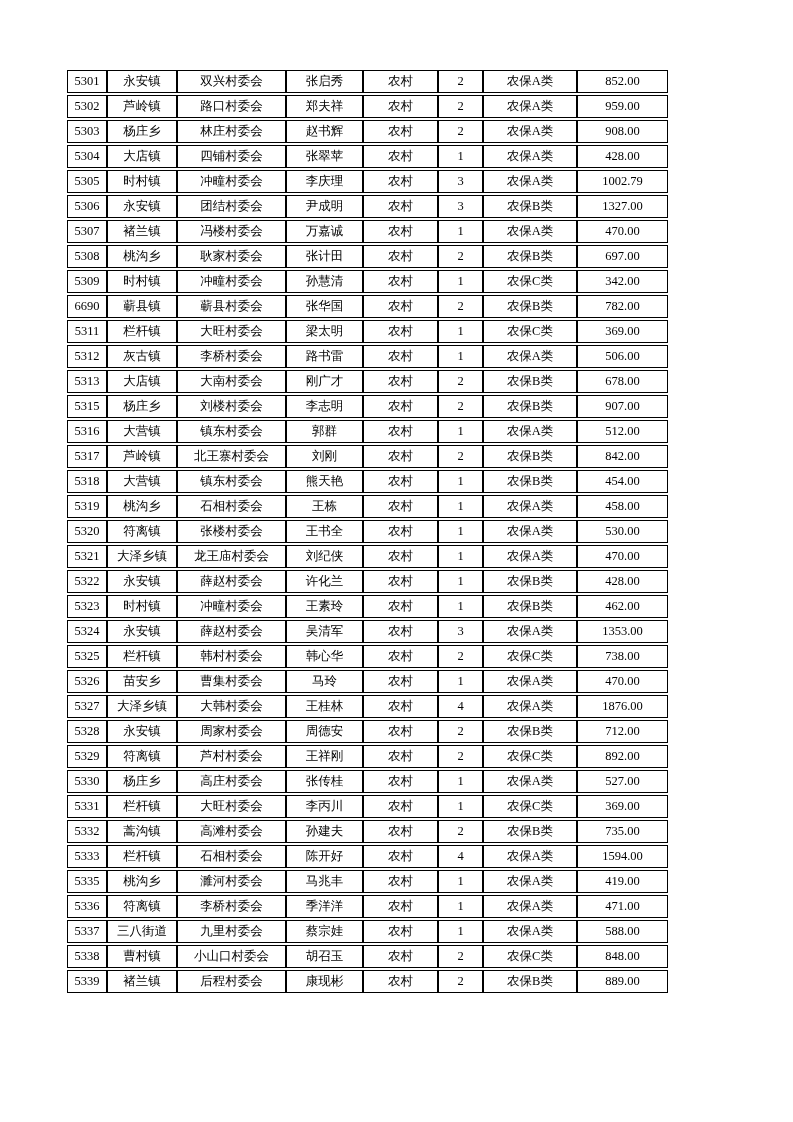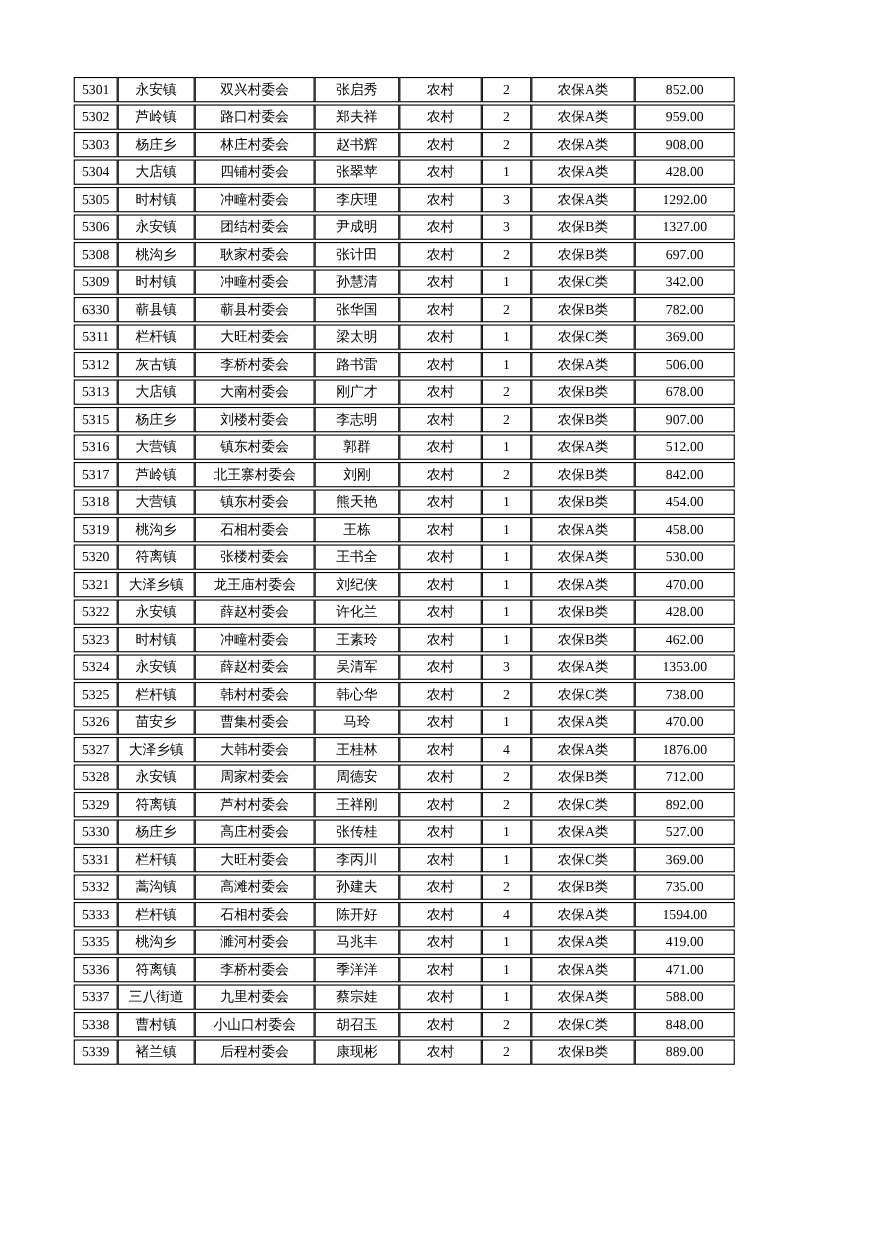--- a/index.html
+++ b/index.html
@@ -104,54 +104,64 @@
     <td>428.00</td>
   </tr>
         <tr>
     <td>5305</td>
     <td>时村镇</td>
     <td>冲疃村委会</td>
     <td>李庆理</td>
     <td>农村</td>
     <td>3</td>
     <td>农保A类</td>
-    <td>1292.00</td>
+    <td>1002.79</td>
   </tr>
         <tr>
     <td>5306</td>
     <td>永安镇</td>
     <td>团结村委会</td>
     <td>尹成明</td>
     <td>农村</td>
     <td>3</td>
     <td>农保B类</td>
     <td>1327.00</td>
   </tr>
         <tr>
+    <td>5307</td>
+    <td>褚兰镇</td>
+    <td>冯楼村委会</td>
+    <td>万嘉诚</td>
+    <td>农村</td>
+    <td>1</td>
+    <td>农保A类</td>
+    <td>470.00</td>
+  </tr>
+        <tr>
     <td>5308</td>
     <td>桃沟乡</td>
     <td>耿家村委会</td>
     <td>张计田</td>
     <td>农村</td>
     <td>2</td>
     <td>农保B类</td>
     <td>697.00</td>
   </tr>
         <tr>
     <td>5309</td>
     <td>时村镇</td>
     <td>冲疃村委会</td>
     <td>孙慧清</td>
     <td>农村</td>
     <td>1</td>
     <td>农保C类</td>
     <td>342.00</td>
   </tr>
         <tr>
-    <td>6330</td>
+    <td>6690</td>
     <td>蕲县镇</td>
     <td>蕲县村委会</td>
     <td>张华国</td>
     <td>农村</td>
     <td>2</td>
     <td>农保B类</td>
     <td>782.00</td>
   </tr>
         <tr>
     <td>5311</td>

